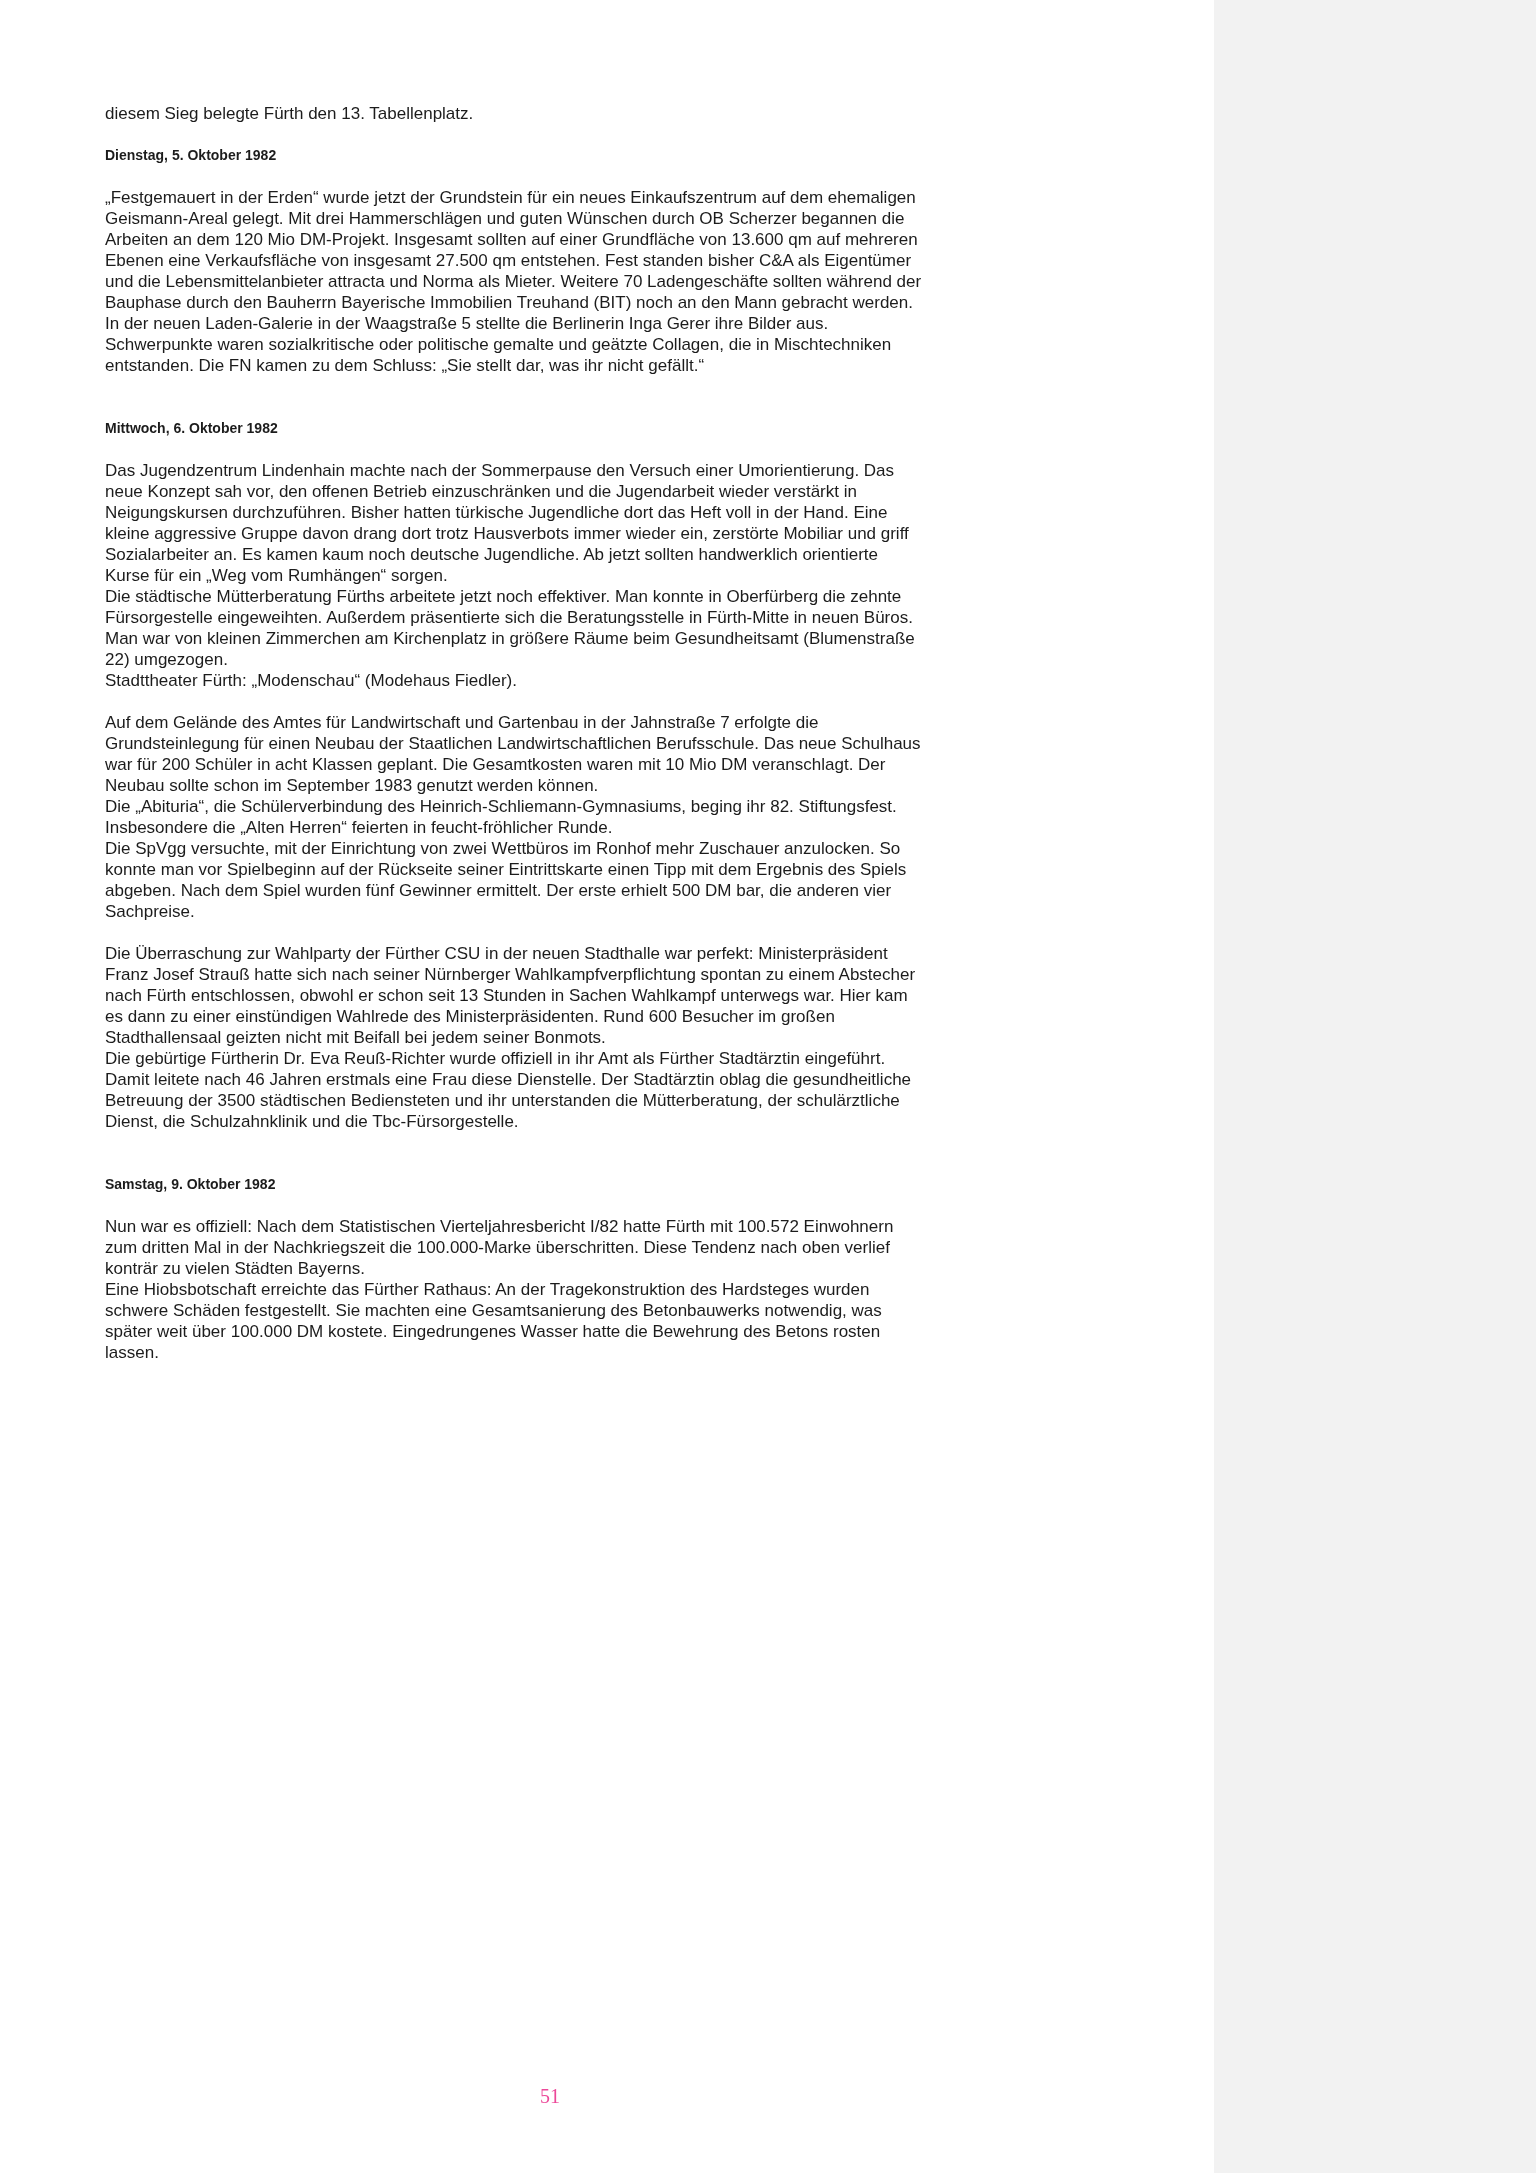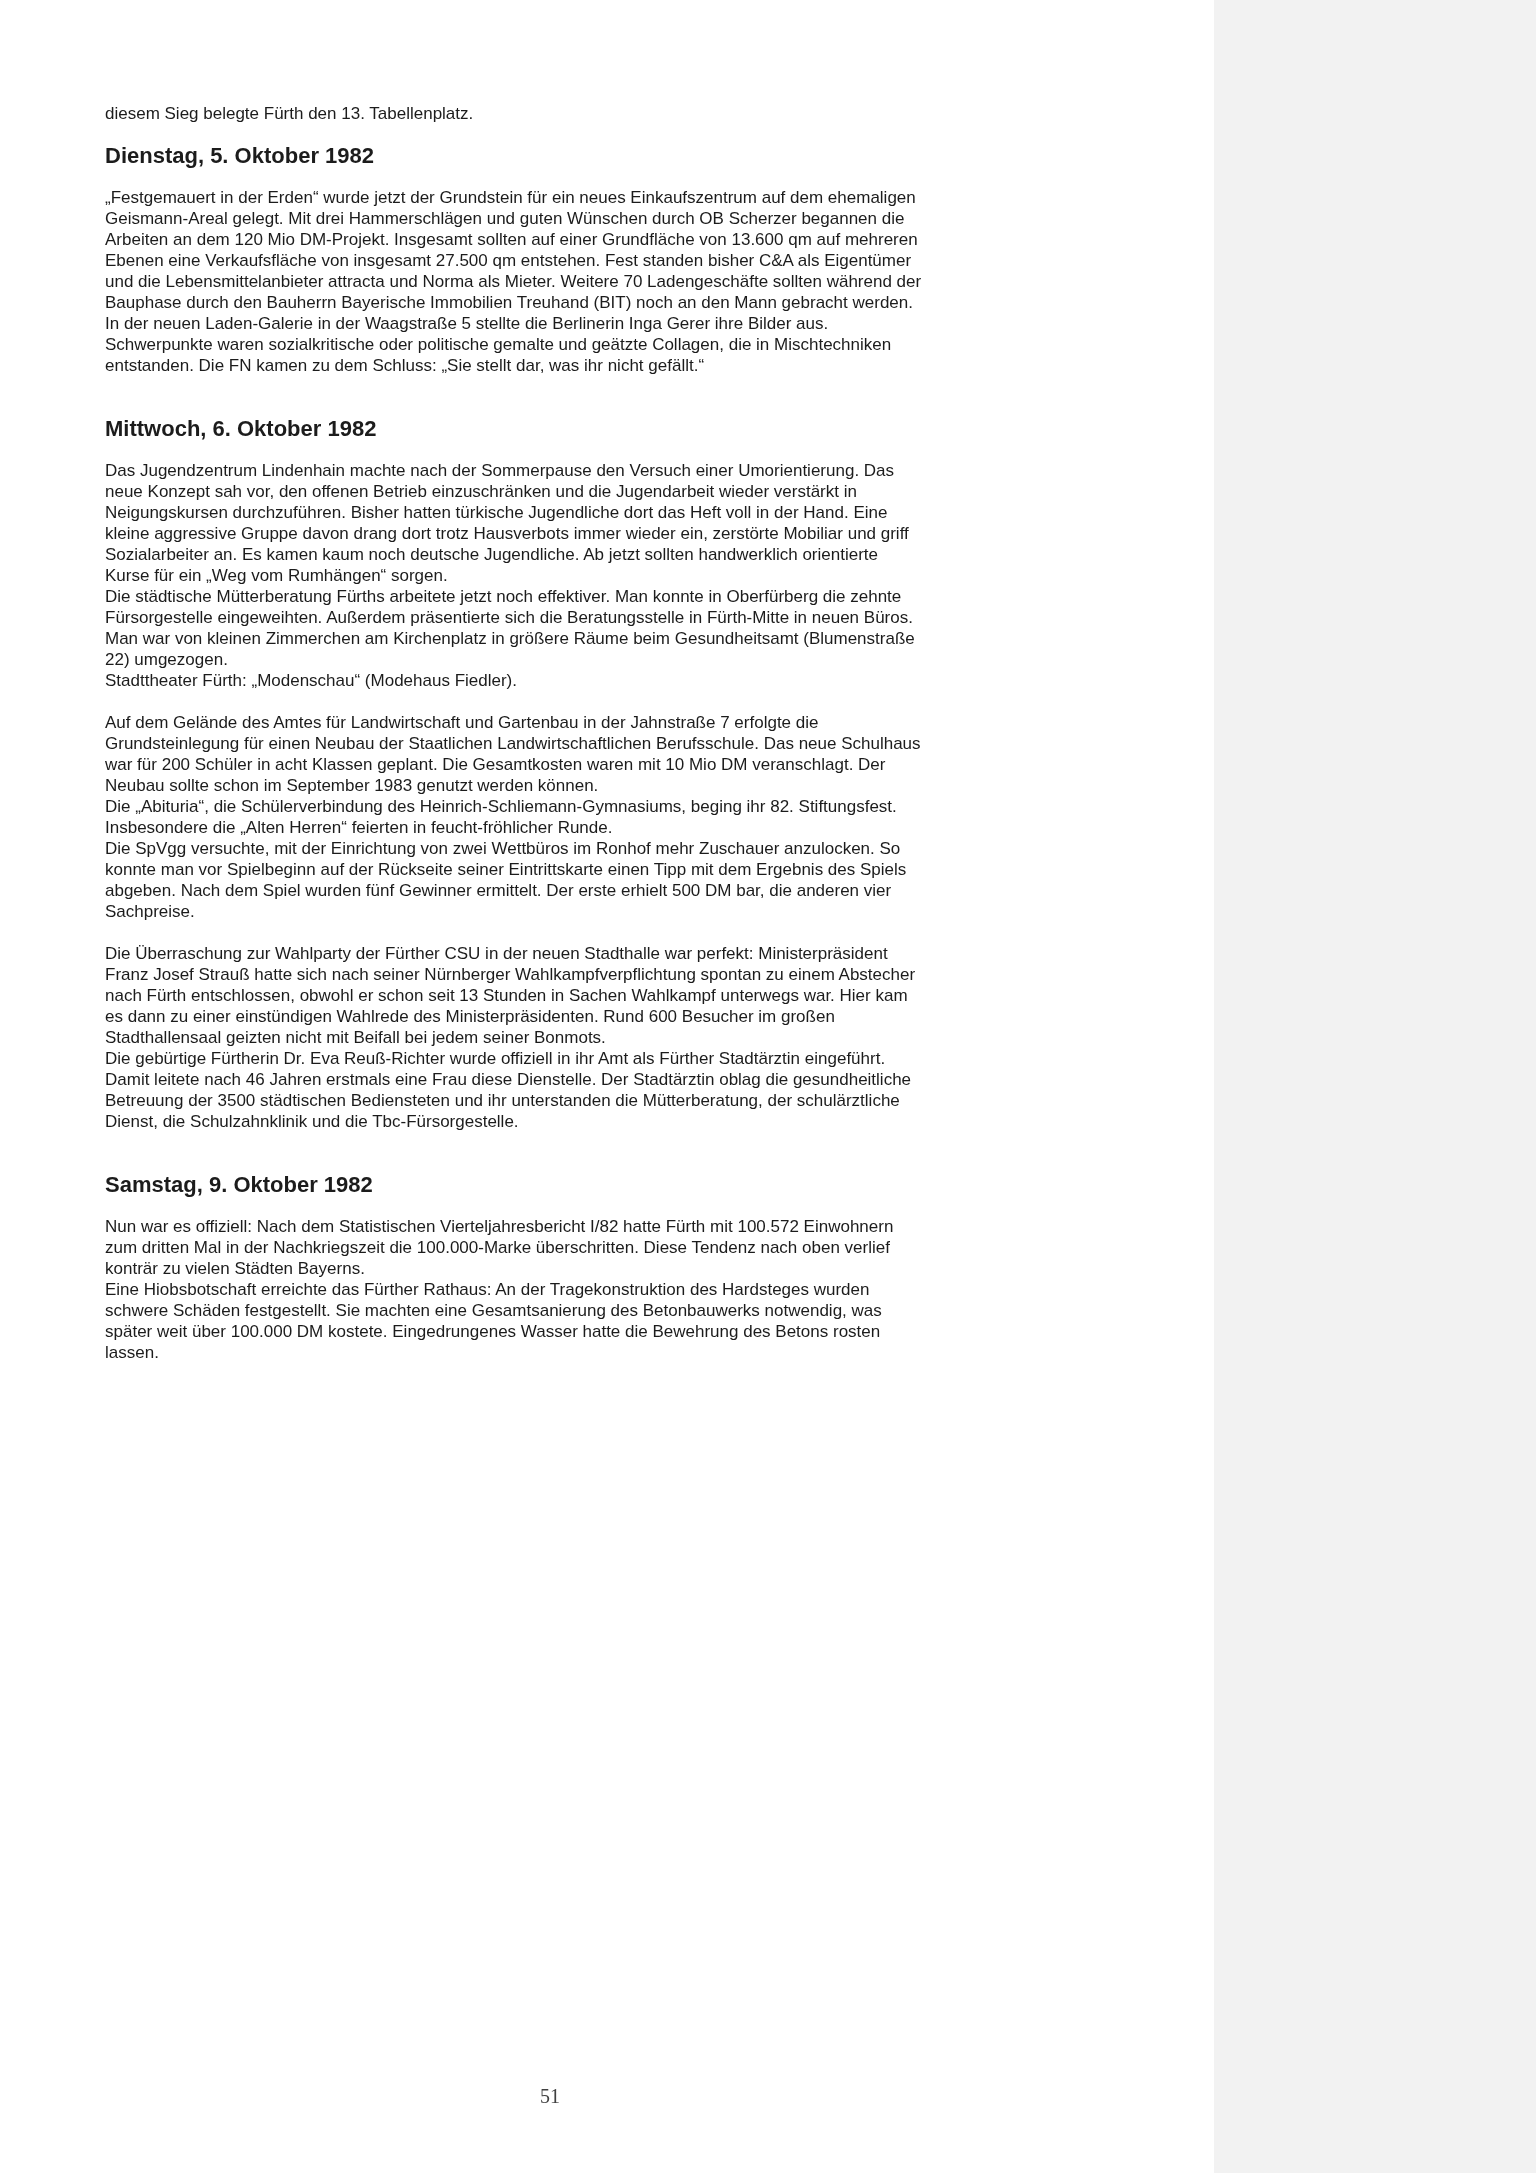--- a/index.html
+++ b/index.html
@@ -28,36 +28,36 @@
     font-size: 17px;
     line-height: 21px;
   }
   .para {
     margin: 0;
     white-space: pre-line;
     font-weight: 400;
   }
   .heading {
     margin: 0;
-    font-size: 22px;
+    font-size: 14px;
     line-height: 21px;
     font-weight: 700;
     white-space: pre-line;
   }
   .mt1 { margin-top: 21px; }
   .mt2 { margin-top: 42px; }
   .page-number {
     position: absolute;
     left: 105px;
     top: 2085px;
     width: 890px;
     text-align: center;
     font-family: "Liberation Serif", "DejaVu Serif", serif;
     font-size: 20px;
-    color: #404040;
+    color: #ec4899;
   }
 </style>
 </head>
 <body>
 
 <div class="page">
   <div class="content">
 
     <p class="para">diesem Sieg belegte Fürth den 13. Tabellenplatz.</p>
 

